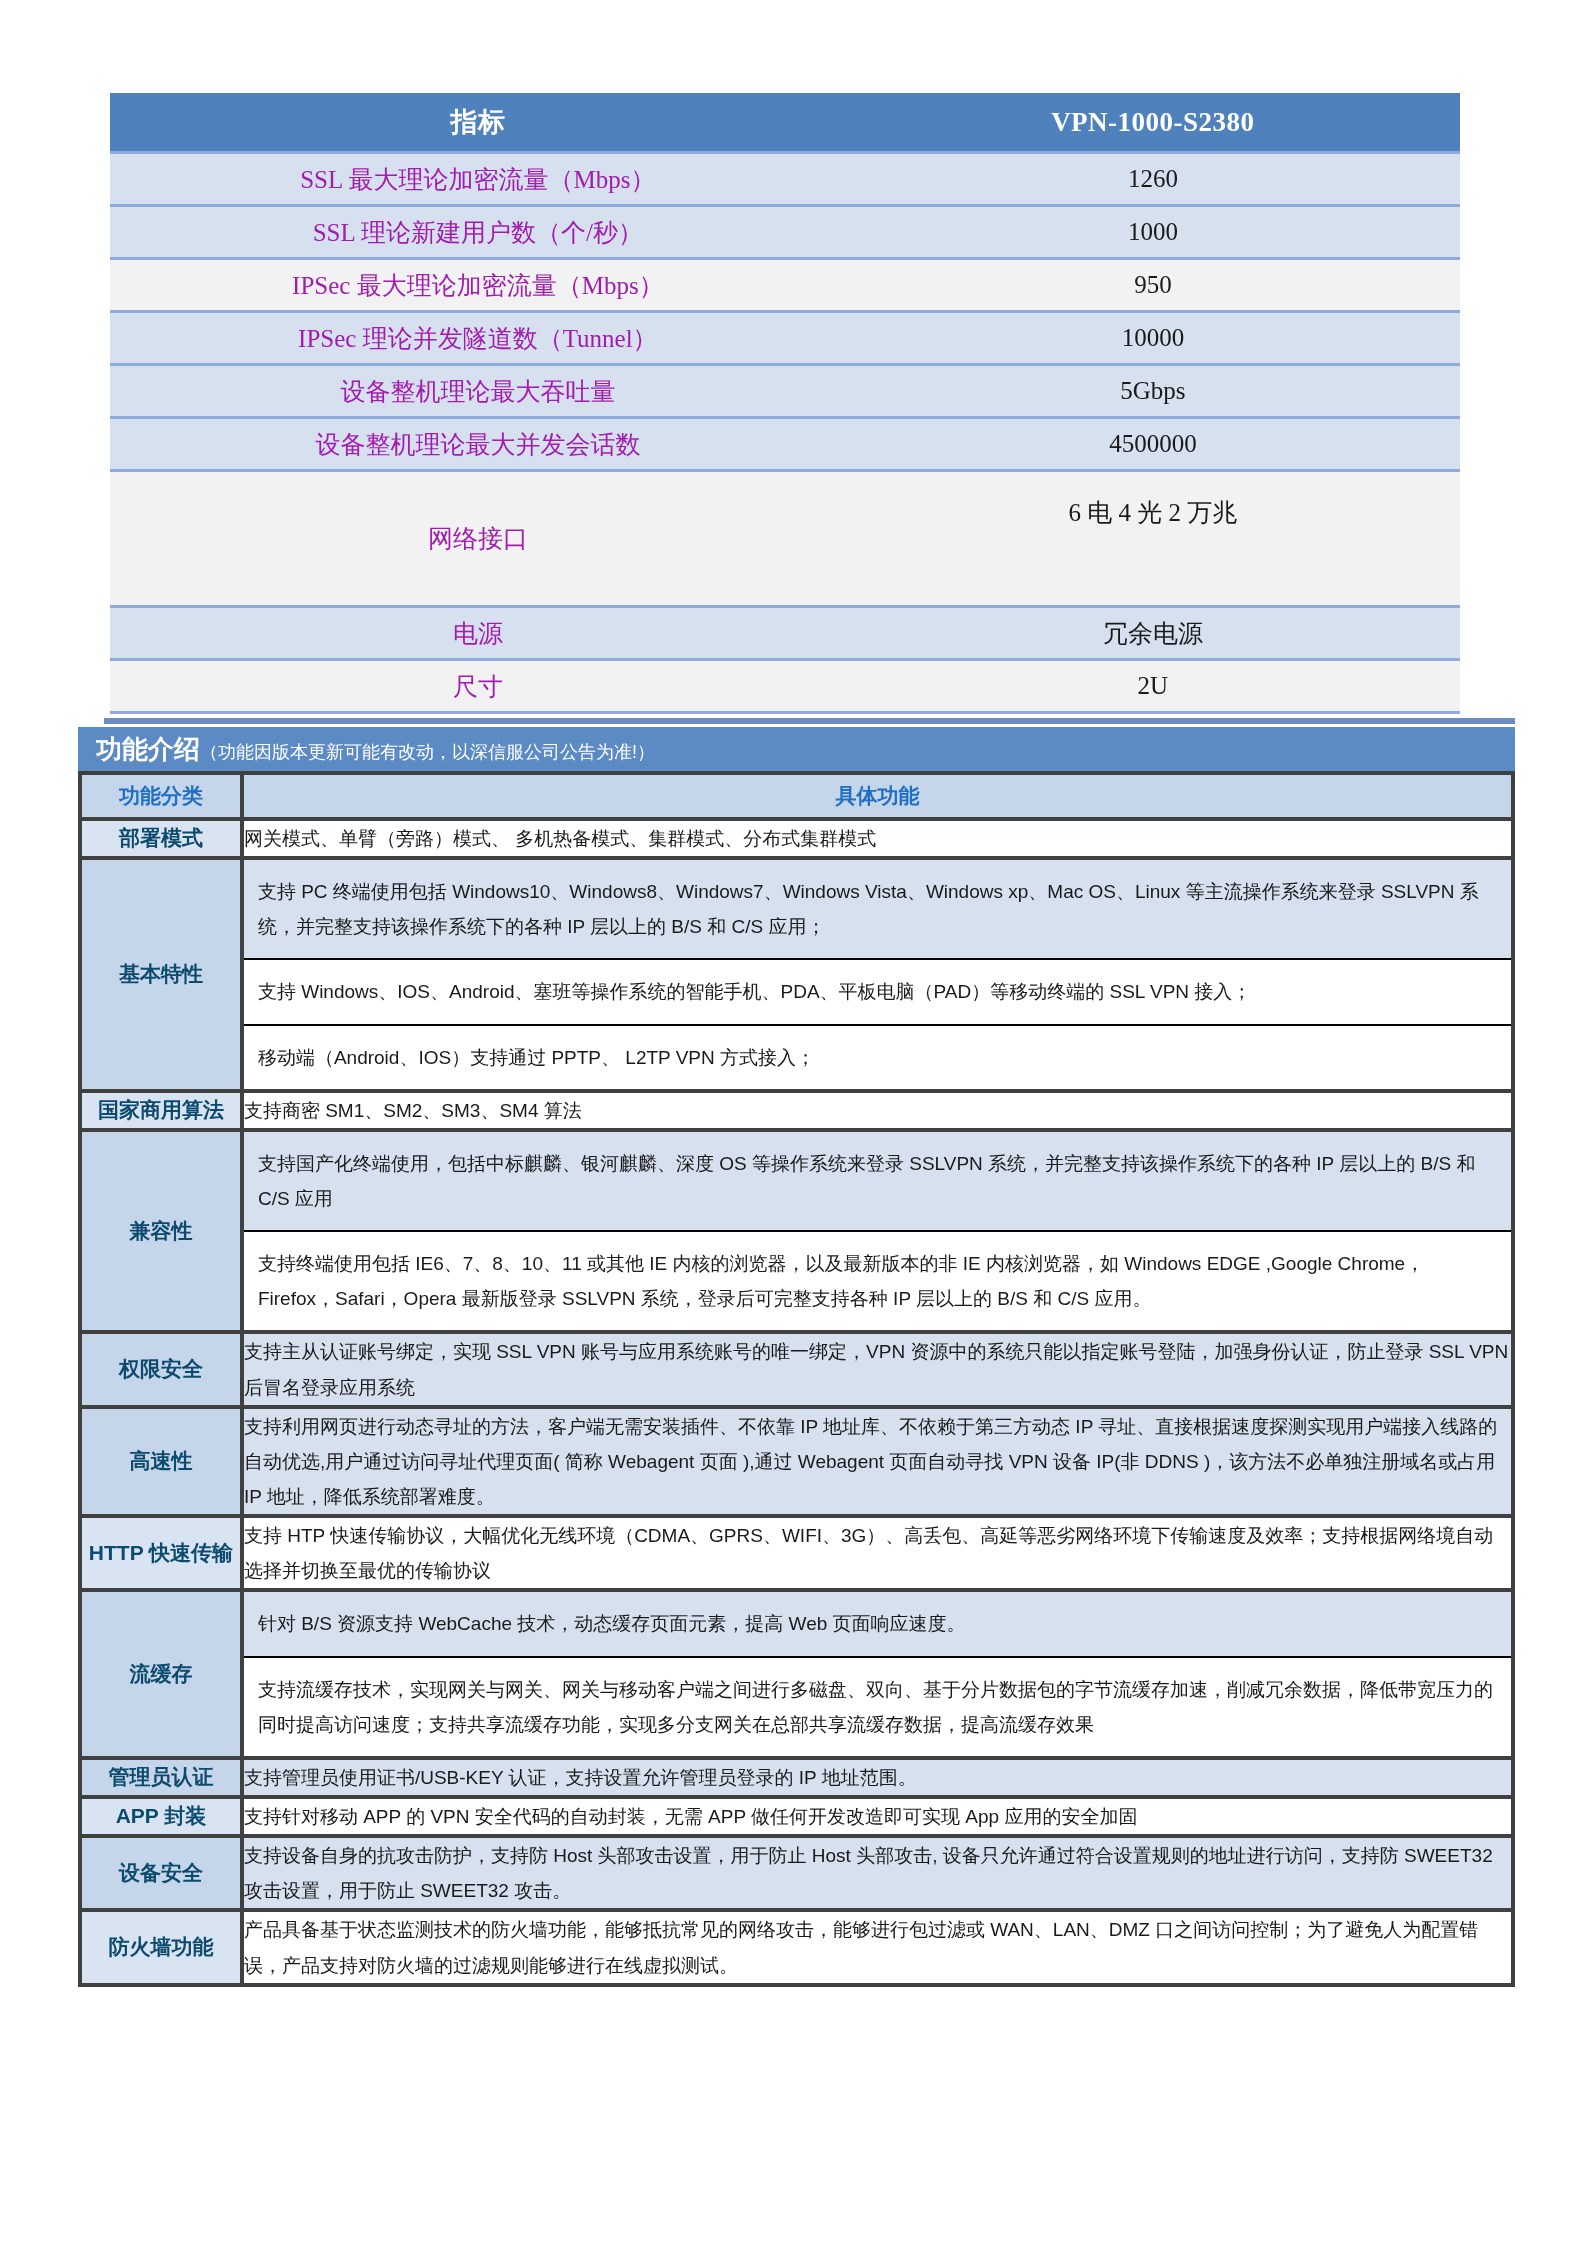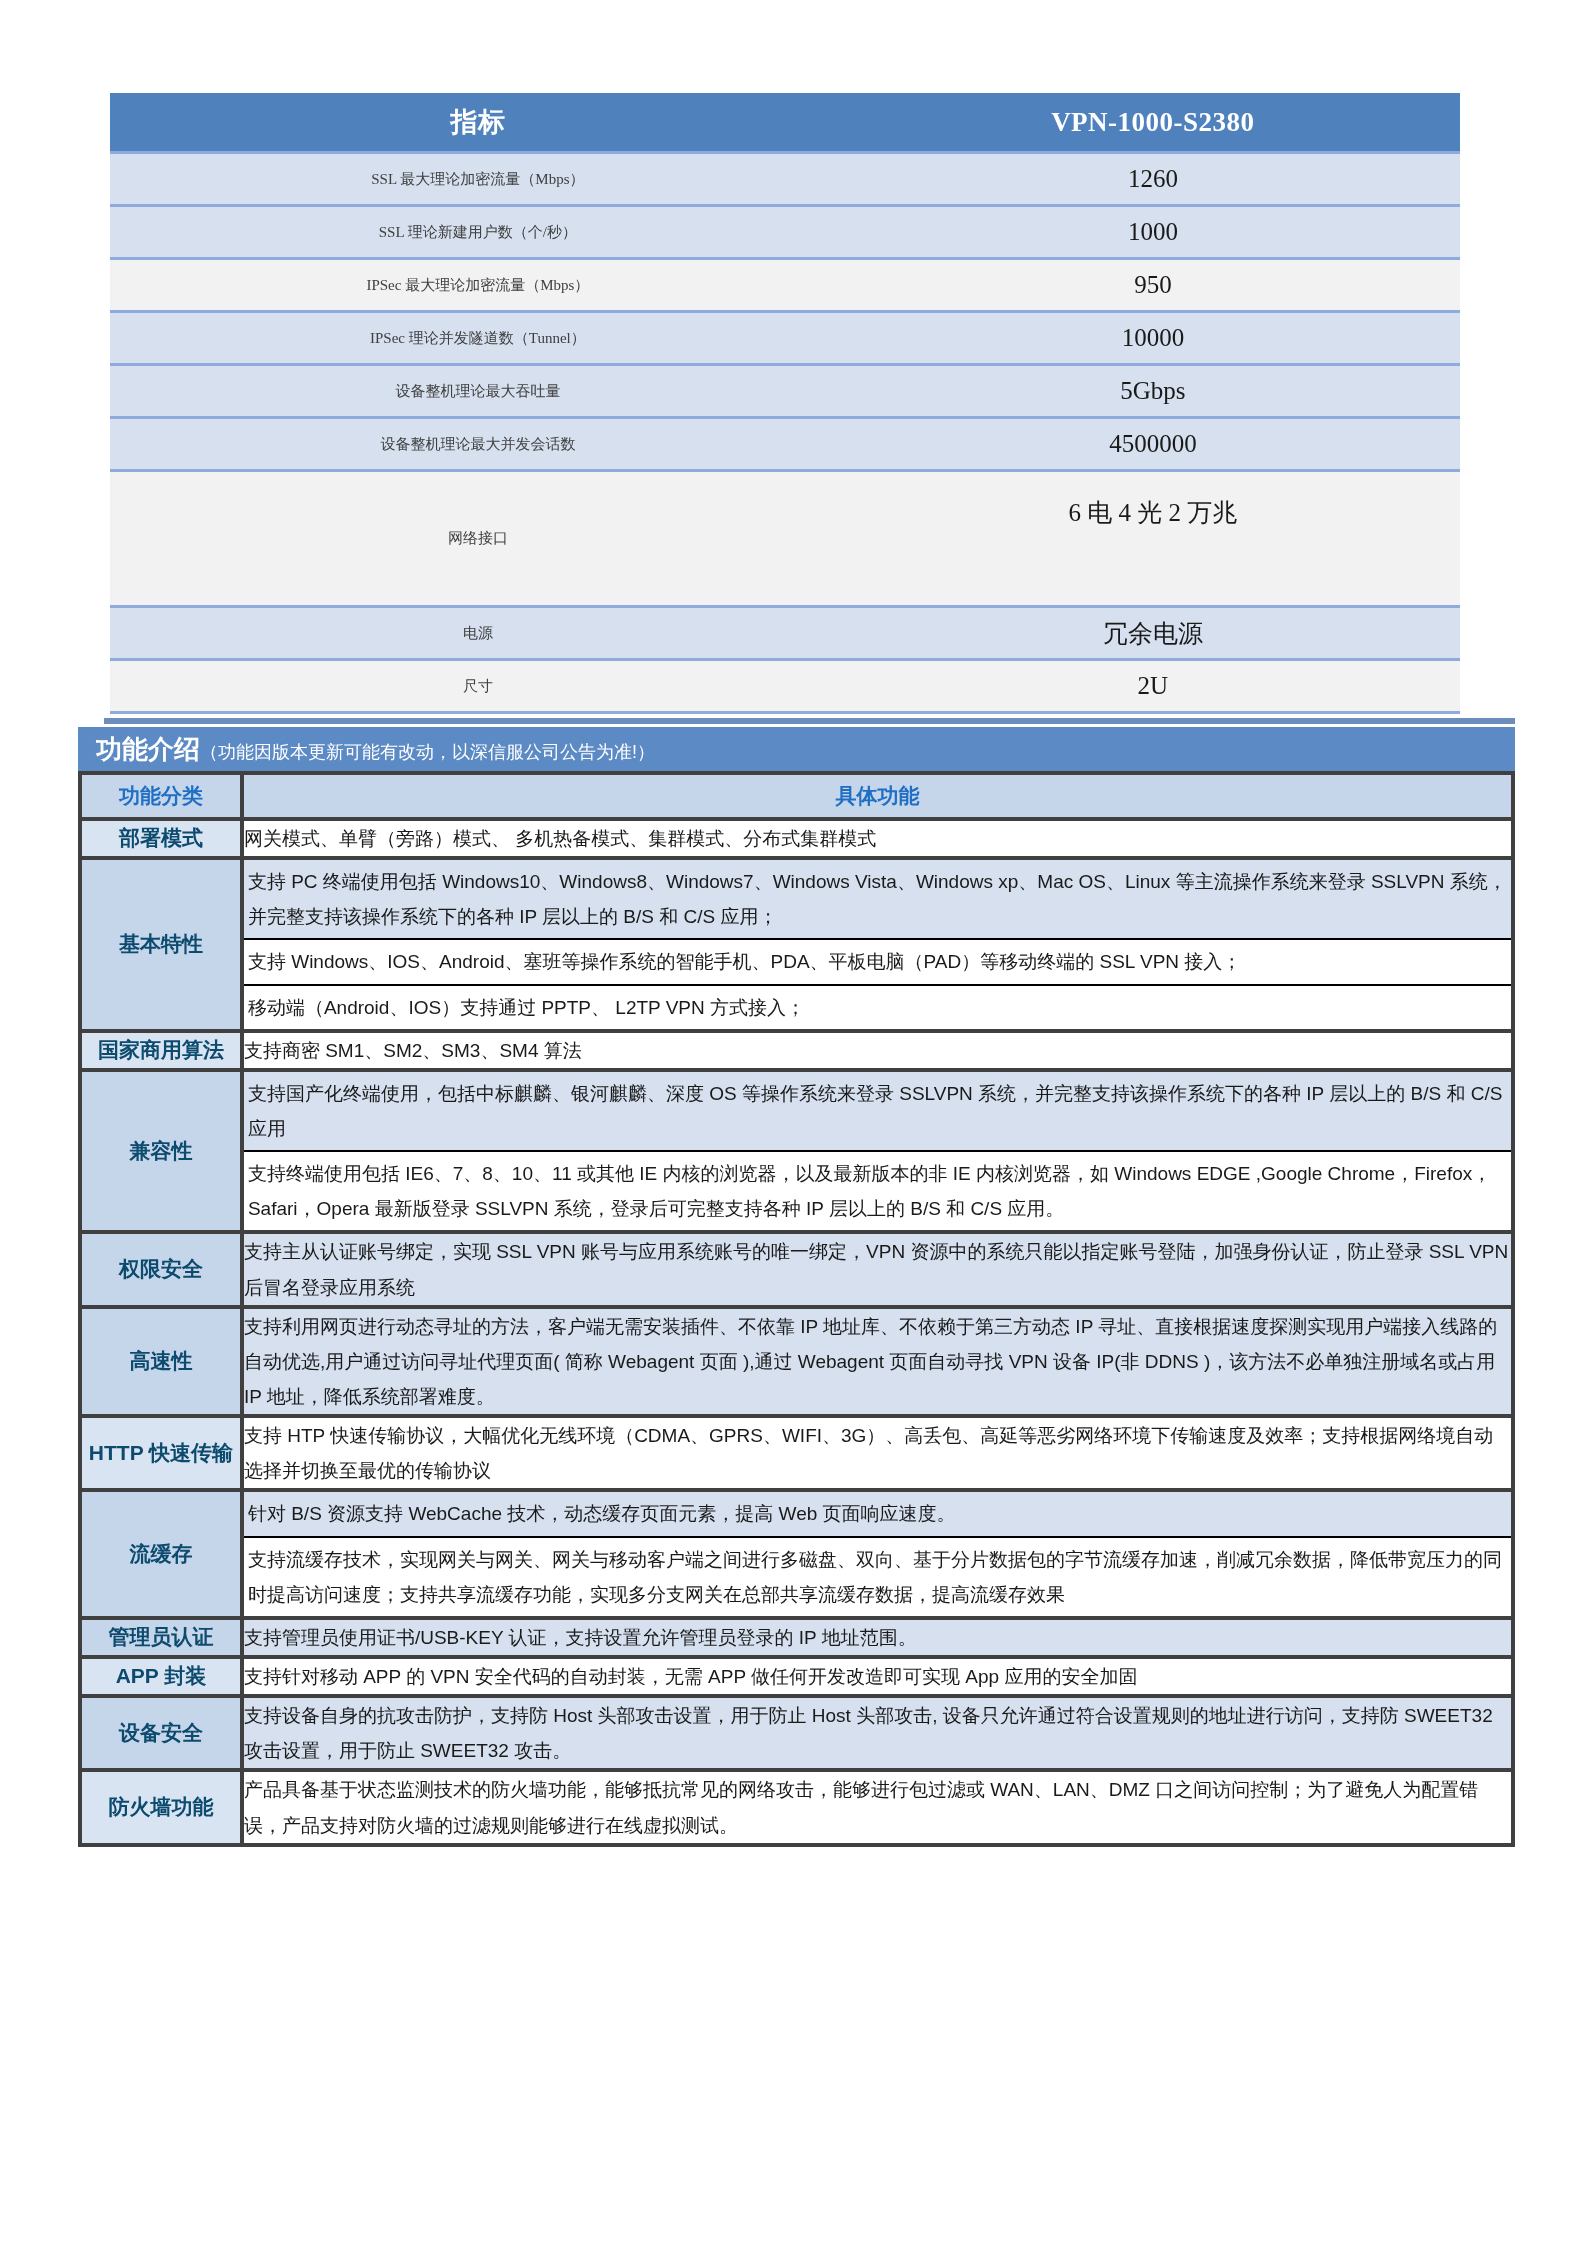--- a/index.html
+++ b/index.html
@@ -48,22 +48,22 @@
     vertical-align: middle;
     border-top: 3px solid #8FAADC;
     border-bottom: 0;
     height: 48px;
   }
   table.spec tbody tr:last-child td { border-bottom: 3px solid #8FAADC; }
   table.spec tbody tr.odd td  { background: #D6E0EF; }
   table.spec tbody tr.even td { background: #F2F2F2; }
 
   table.spec td.label {
-    font-size: 15px;
-    color: #404040;
+    font-size: 25px;
+    color: #a21caf;
   }
   table.spec td.value {
     font-size: 25px;
     color: #1a1a1a;
   }
   table.spec tr.tall td { height: 108px; }
   table.spec tr.tall td.value { vertical-align: top; padding-top: 24px; }
   table.spec tr.tall td.label { vertical-align: middle; }
 
   
@@ -145,21 +145,21 @@
 
   
   table.sub {
     width: 100%;
     border-collapse: collapse;
     table-layout: fixed;
   }
   table.sub td {
     border: 0;
     border-bottom: 2px solid #000;
-    padding: 4px;
+    padding: 14px;
   }
   table.sub tr:last-child td { border-bottom: 0; }
 </style>
 </head>
 <body>
 
 <div class="spec-wrap">
   <table class="spec">
     <colgroup>
         <col class="c1">

